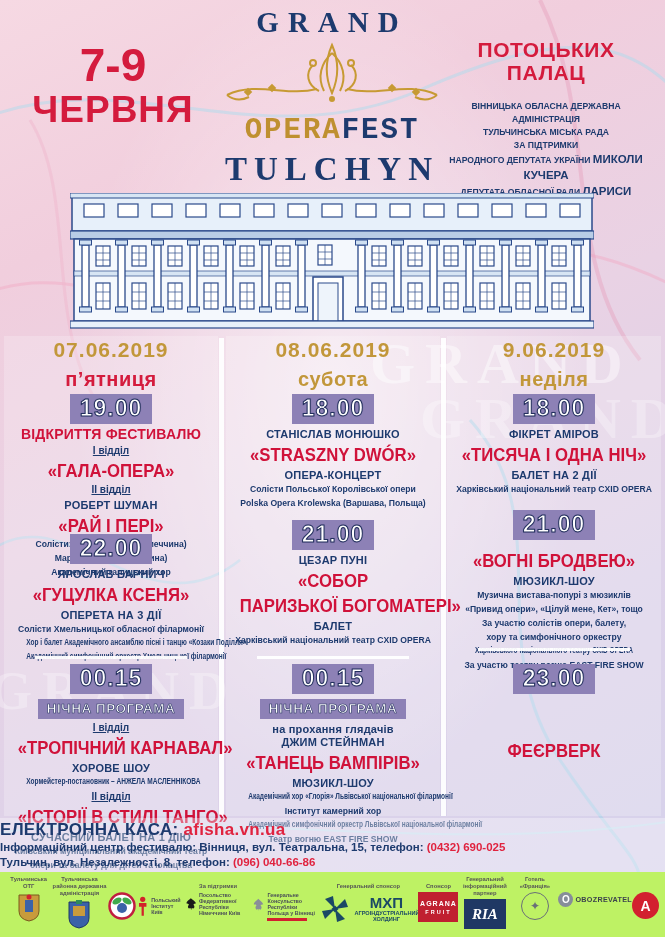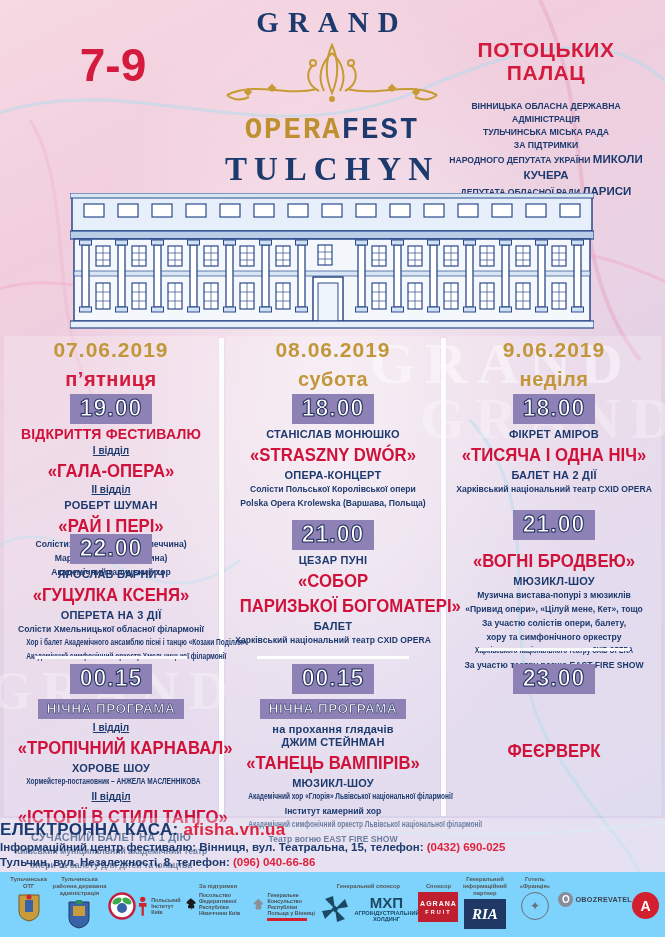--- a/index.html
+++ b/index.html
@@ -54,21 +54,21 @@
   .t-navy-xs{color:#1d3a6e;font-weight:bold;font-size:8.2px;line-height:12px;margin-top:2px;
       white-space:nowrap;transform:scaleX(.8);transform-origin:center;}
   .fireworks{margin-top:46px;}
   
   .ticketbar{left:0;top:818px;width:665px;text-align:left;background:rgba(255,255,255,.35);padding:2px 0 4px;}
   .ekasa{color:#1d3a6e;font-weight:bold;font-size:17px;letter-spacing:.3px;}
   .ekasa a{color:#e0233f;text-decoration:none;}
   .infoline{color:#1d3a6e;font-weight:bold;font-size:11.5px;line-height:15px;}
   .infoline .ph{color:#e0233f;}
   
-  .sponsors{left:0;top:872px;width:665px;height:65px;background:#7dd3fc;display:flex;
+  .sponsors{left:0;top:872px;width:665px;height:65px;background:#bef264;display:flex;
       align-items:flex-start;justify-content:space-between;padding:4px 6px 0;box-sizing:border-box;}
   .sp{display:flex;flex-direction:column;align-items:center;text-align:center;}
   .sp .cap{font-size:5.8px;line-height:7px;color:#555;font-weight:bold;min-height:14px;
       display:flex;align-items:flex-end;justify-content:center;margin-bottom:2px;}
   .sp .cap.empty{min-height:14px;}
   .logorow{display:flex;align-items:center;gap:2px;}
   .tinytxt{font-size:5.4px;line-height:6px;color:#4a4f57;font-weight:bold;text-align:left;}
   .mhp-name{color:#1b4965;font-weight:bold;font-size:15px;line-height:14px;font-family:"Liberation Sans",sans-serif;}
   .mhp-sub{color:#1b4965;font-weight:bold;font-size:5.6px;line-height:6px;}
   .agrana{width:40px;height:30px;background:#c01f30;color:#fff;display:flex;flex-direction:column;
@@ -96,20 +96,21 @@
   <path d="M-10,835 C160,800 420,860 680,820" fill="none" stroke="#bfe4f2" stroke-width="2" opacity=".6"></path>
   <path d="M540,0 C600,120 560,260 640,360" fill="none" stroke="#e59ab8" stroke-width="4" opacity=".4"></path>
   <path d="M30,120 C80,200 40,340 110,420" fill="none" stroke="#f0b7cd" stroke-width="3" opacity=".5"></path>
 </svg>
 <div class="wm" style="left:370px;top:330px;font-size:58px;">GRAND</div>
 <div class="wm" style="left:420px;top:385px;font-size:58px;color:rgba(255,255,255,.3);">GRAND</div>
 <div class="wm" style="left:-10px;top:660px;font-size:54px;color:rgba(255,255,255,.3);">GRAND</div>
 
 <div class="abs dates">
   <div class="d1">7-9</div>
+  <div class="d2">ЧЕРВНЯ</div>
 </div>
 
 <div class="abs brand">
   <div class="grand">GRAND</div>
   <svg width="230" height="78" viewBox="0 0 230 78" style="margin:-2px 0 -6px;">
     <g fill="none" stroke="#c79a33" stroke-width="2">
       <path d="M115,8 C108,24 108,40 115,56 C122,40 122,24 115,8 Z"></path>
       <path d="M115,16 C104,26 100,40 107,54"></path>
       <path d="M115,16 C126,26 130,40 123,54"></path>
       <path d="M96,28 C88,36 90,48 102,54"></path>

